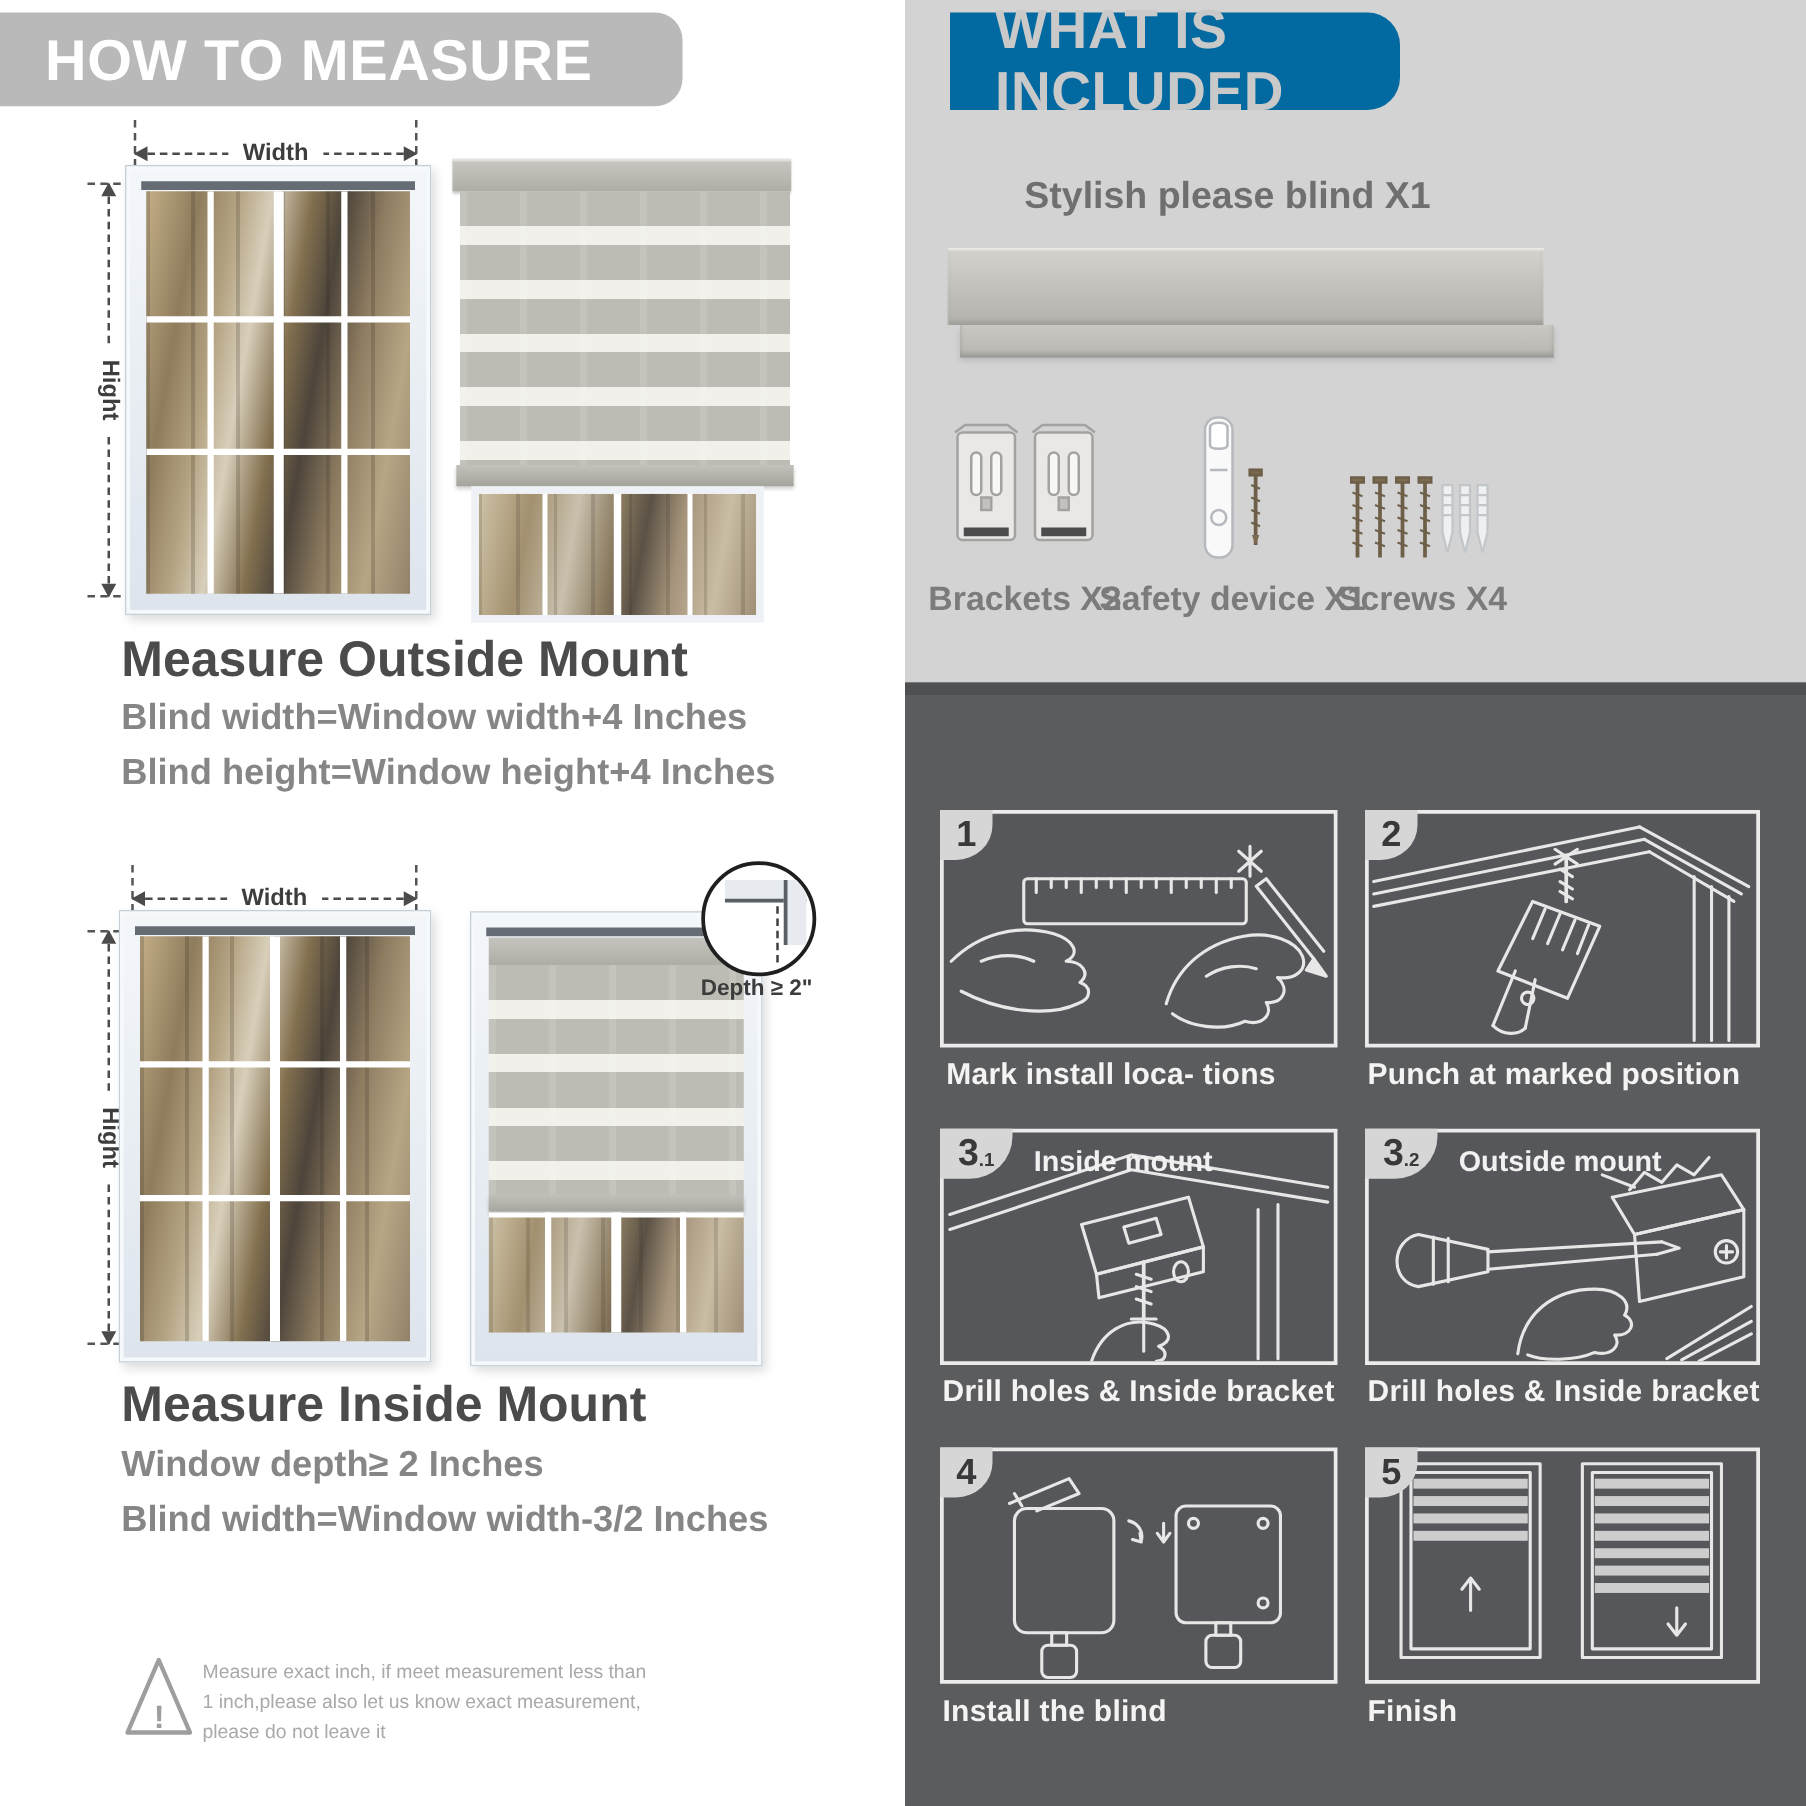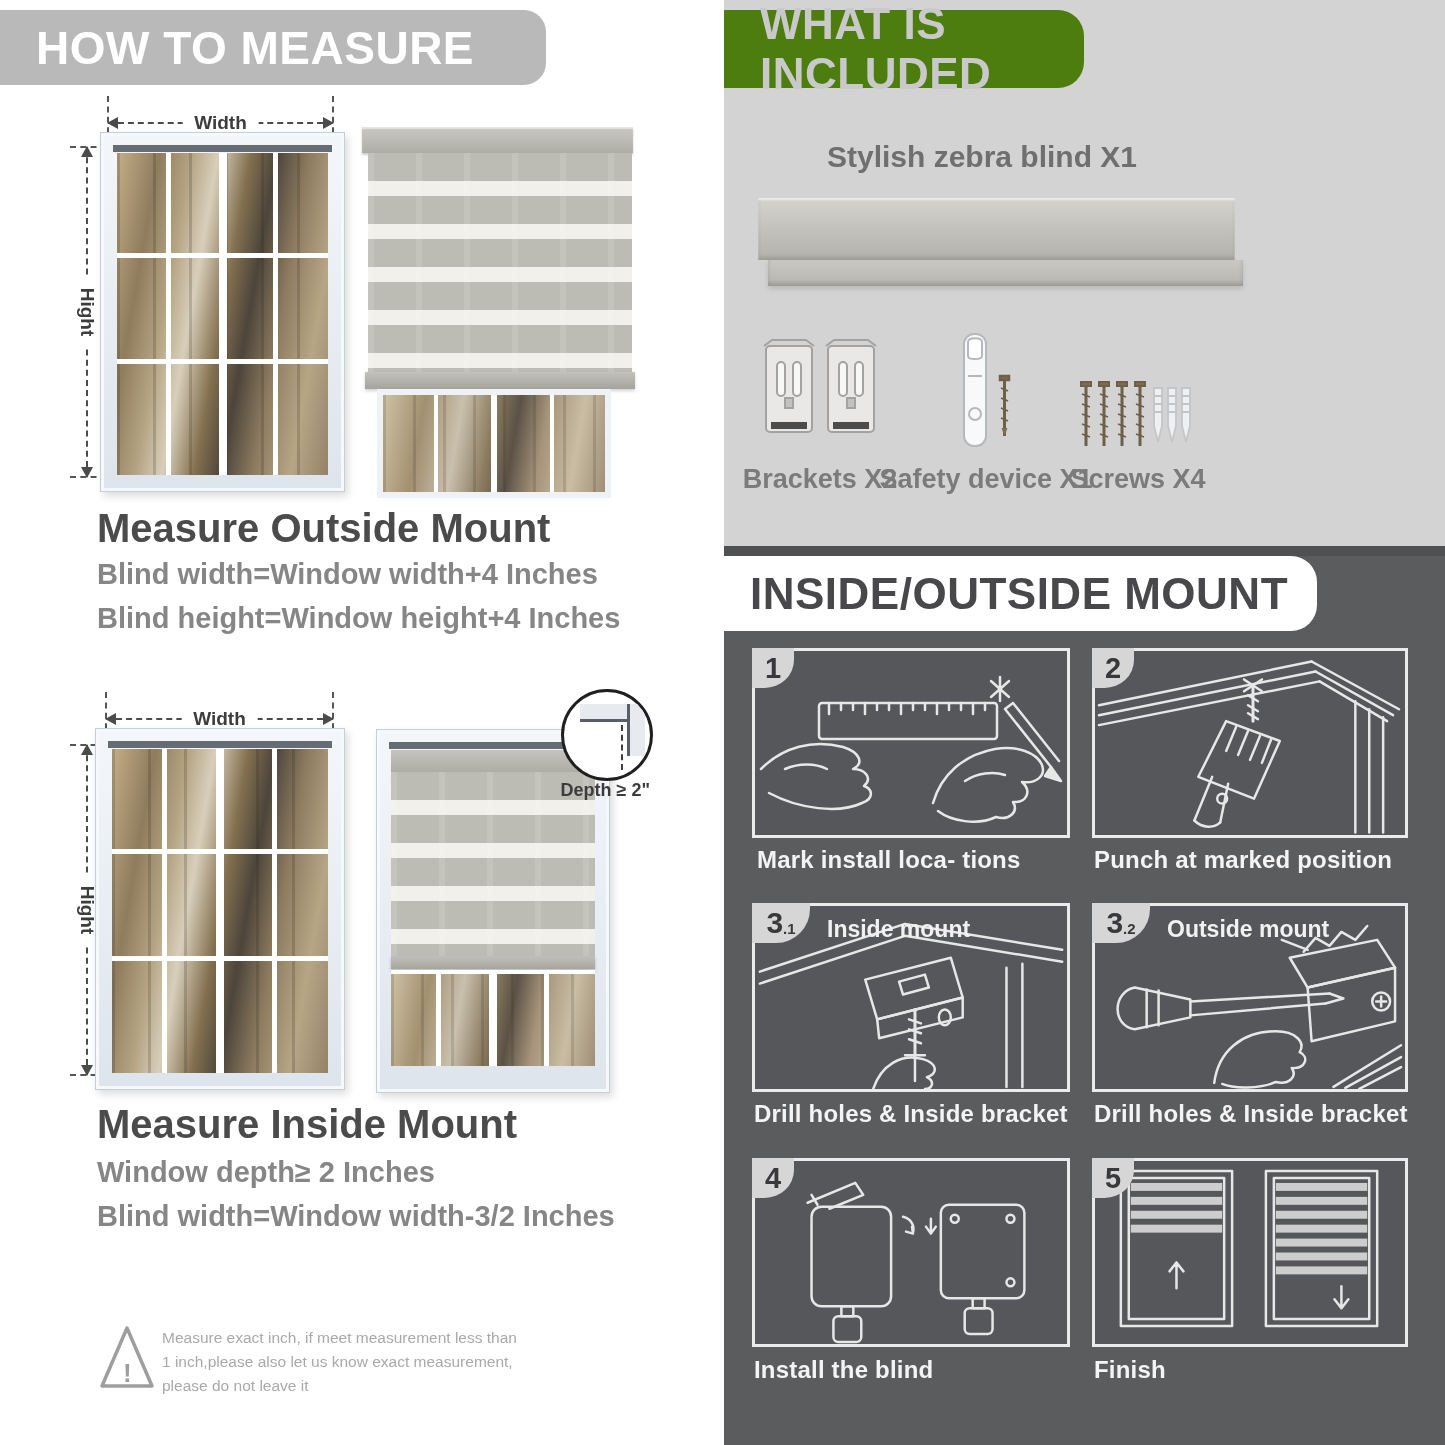--- a/index.html
+++ b/index.html
@@ -5,21 +5,21 @@
   html,body{margin:0;padding:0;background:#ffffff;}
   #root{position:relative;width:1445px;height:1445px;background:#fff;
         font-family:"Liberation Sans",sans-serif;overflow:hidden;}
   .abs{position:absolute;}
 
   
   .h1bar{position:absolute;left:0;top:10px;width:546px;height:75px;background:#b9b9b9;
          border-radius:0 22px 22px 0;display:flex;align-items:center;}
   .h1bar span{padding-left:36px;font-size:46px;font-weight:bold;color:#ffffff;letter-spacing:.5px;}
   .inclpanel{position:absolute;left:724px;top:0;width:721px;height:546px;background:#d3d3d4;}
-  .inclhdr{position:absolute;left:724px;top:10px;width:360px;height:78px;background:#4d7c0f;
+  .inclhdr{position:absolute;left:760px;top:10px;width:360px;height:78px;background:#0369a1;
            border-radius:0 26px 26px 0;display:flex;align-items:center;}
   .inclhdr span{padding-left:36px;font-size:44px;font-weight:bold;color:#c9c9c9;letter-spacing:.5px;}
   .darkpanel{position:absolute;left:724px;top:546px;width:721px;height:899px;background:#5b5c5e;}
   .darkstrip{position:absolute;left:724px;top:546px;width:721px;height:10px;background:#4f5052;}
   .mounthdr{position:absolute;left:724px;top:556px;width:593px;height:75px;background:#ffffff;
             border-radius:0 26px 26px 0;display:flex;align-items:center;}
   .mounthdr span{padding-left:26px;font-size:44px;font-weight:bold;color:#48484a;letter-spacing:.5px;}
 
   
   .harrow{position:absolute;height:0;border-top:2px dashed #4b4b4b;}
@@ -204,21 +204,21 @@
   <svg class="abs" style="left:98px;top:1322px;" width="58" height="72" viewBox="0 0 58 72">
     <path d="M29,6 L54,64 L4,64 Z" fill="none" stroke="#9e9e9e" stroke-width="3.5" stroke-linejoin="round"></path>
   </svg>
   <div class="abs" style="left:123px;top:1358px;font-size:26px;font-weight:bold;color:#9e9e9e;">!</div>
   <div class="warntxt">Measure exact inch, if meet measurement less than 1 inch,please also let us know exact measurement, please do not leave it</div>
 
   <div class="inclpanel"></div>
   <div class="inclhdr">
     <span>WHAT IS INCLUDED</span>
   </div>
-  <div class="prodlab">Stylish zebra blind X1</div>
+  <div class="prodlab">Stylish please blind X1</div>
   <div class="hrmain"></div>
   <div class="hrlip"></div>
 
   <svg class="abs" style="left:762px;top:338px;" width="116" height="106" viewBox="0 0 116 106">
     <g fill="#e9e8e6" stroke="#a3a2a0" stroke-width="2">
       <path d="M2,8 L10,2 H44 L52,8" fill="none"></path>
       <rect x="4" y="8" width="46" height="86" rx="4"></rect>
       <rect x="15" y="24" width="8" height="34" rx="4" fill="#f7f7f6"></rect>
       <rect x="31" y="24" width="8" height="34" rx="4" fill="#f7f7f6"></rect>
       <rect x="23" y="60" width="8" height="10" fill="#c2c1bf"></rect>
@@ -278,23 +278,20 @@
       <path d="M90,8 h8 v38 l-4,16 l-4,-16 Z"></path>
         <path d="M90,16 h8 M90,24 h8 M90,32 h8" fill="none"></path>
       <path d="M104,8 h8 v38 l-4,16 l-4,-16 Z"></path>
         <path d="M104,16 h8 M104,24 h8 M104,32 h8" fill="none"></path>
     </g>
   </svg>
   <div class="itemlab" style="left:1138px;top:464px;">Screws X4</div>
 
   <div class="darkpanel"></div>
   <div class="darkstrip"></div>
-  <div class="mounthdr">
-    <span>INSIDE/OUTSIDE MOUNT</span>
-  </div>
 
   <div class="stepbox" style="left:752px;top:648px;width:318px;height:190px;">
     <svg class="art" viewBox="0 0 312 184">
       <g fill="none" stroke="#e7e7e7" stroke-width="2.5" stroke-linecap="round" stroke-linejoin="round">
         <path d="M6,118 C28,96 58,88 88,96 C104,101 110,112 98,118 C110,118 118,127 109,135 C118,138 119,148 107,152 C84,163 44,158 14,142"></path>
         <path d="M30,118 C44,112 60,112 72,118"></path>
         <rect x="64" y="52" width="178" height="36" rx="3"></rect>
         <path d="M74,52 v11 M86,52 v7 M98,52 v7 M110,52 v11 M122,52 v7 M134,52 v7 M146,52 v11 M158,52 v7 M170,52 v7 M182,52 v11 M194,52 v7 M206,52 v7 M218,52 v11 M230,52 v7"></path>
         <path d="M236,30 l18,16 M254,30 l-18,16 M245,26 v24"></path>
         <path d="M250,58 l46,58 M258,52 l46,58 M250,58 l8,-6"></path>

